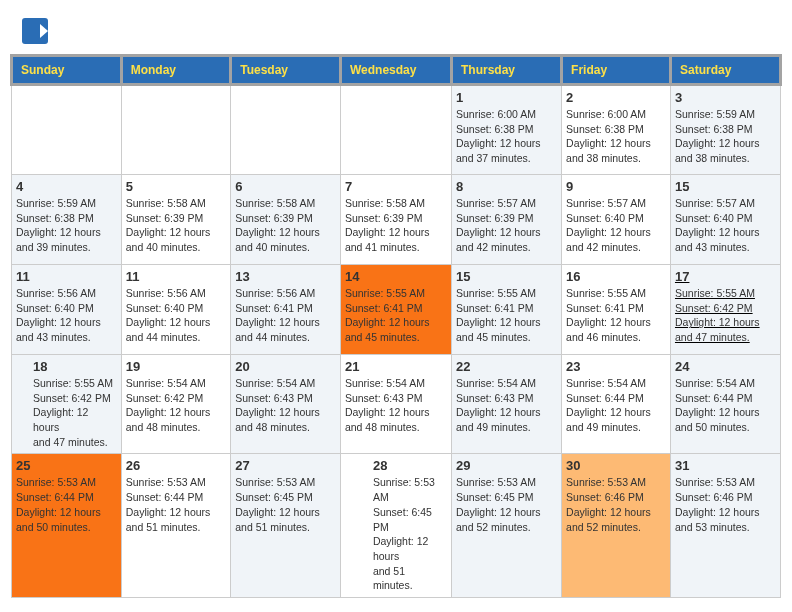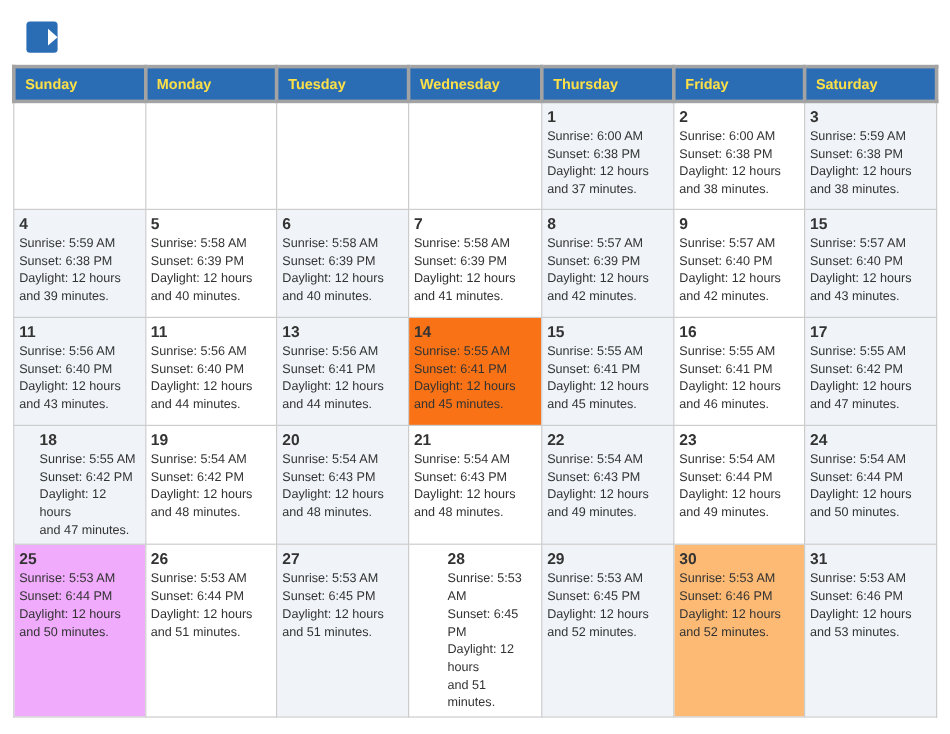--- a/index.html
+++ b/index.html
@@ -231,21 +231,21 @@
 Daylight: 12 hours
 and 45 minutes.</div>
         </td>
         <td style="background: rgb(255, 255, 255);">
           <div class="day-number">16</div>
           <div class="day-detail" style="white-space: pre-line;">Sunrise: 5:55 AM
 Sunset: 6:41 PM
 Daylight: 12 hours
 and 46 minutes.</div>
         </td>
-        <td style="background: rgb(240, 244, 248);">
+        <td style="background: rgb(240, 244, 248); text-decoration: underline;">
           <div class="day-number">17</div>
           <div class="day-detail" style="white-space: pre-line;">Sunrise: 5:55 AM
 Sunset: 6:42 PM
 Daylight: 12 hours
 and 47 minutes.</div>
         </td>
       </tr>
       <tr>
         <td style="background: rgb(240, 244, 248); padding-left: 21px;">
           <div class="day-number">18</div>
@@ -291,21 +291,21 @@
         </td>
         <td style="background: rgb(240, 244, 248);">
           <div class="day-number">24</div>
           <div class="day-detail" style="white-space: pre-line;">Sunrise: 5:54 AM
 Sunset: 6:44 PM
 Daylight: 12 hours
 and 50 minutes.</div>
         </td>
       </tr>
       <tr>
-        <td style="background: #f0abfc;">
+        <td style="background: #f97316;">
           <div class="day-number">25</div>
           <div class="day-detail" style="white-space: pre-line;">Sunrise: 5:53 AM
 Sunset: 6:44 PM
 Daylight: 12 hours
 and 50 minutes.</div>
         </td>
         <td style="background: rgb(255, 255, 255);">
           <div class="day-number">26</div>
           <div class="day-detail" style="white-space: pre-line;">Sunrise: 5:53 AM
 Sunset: 6:44 PM

